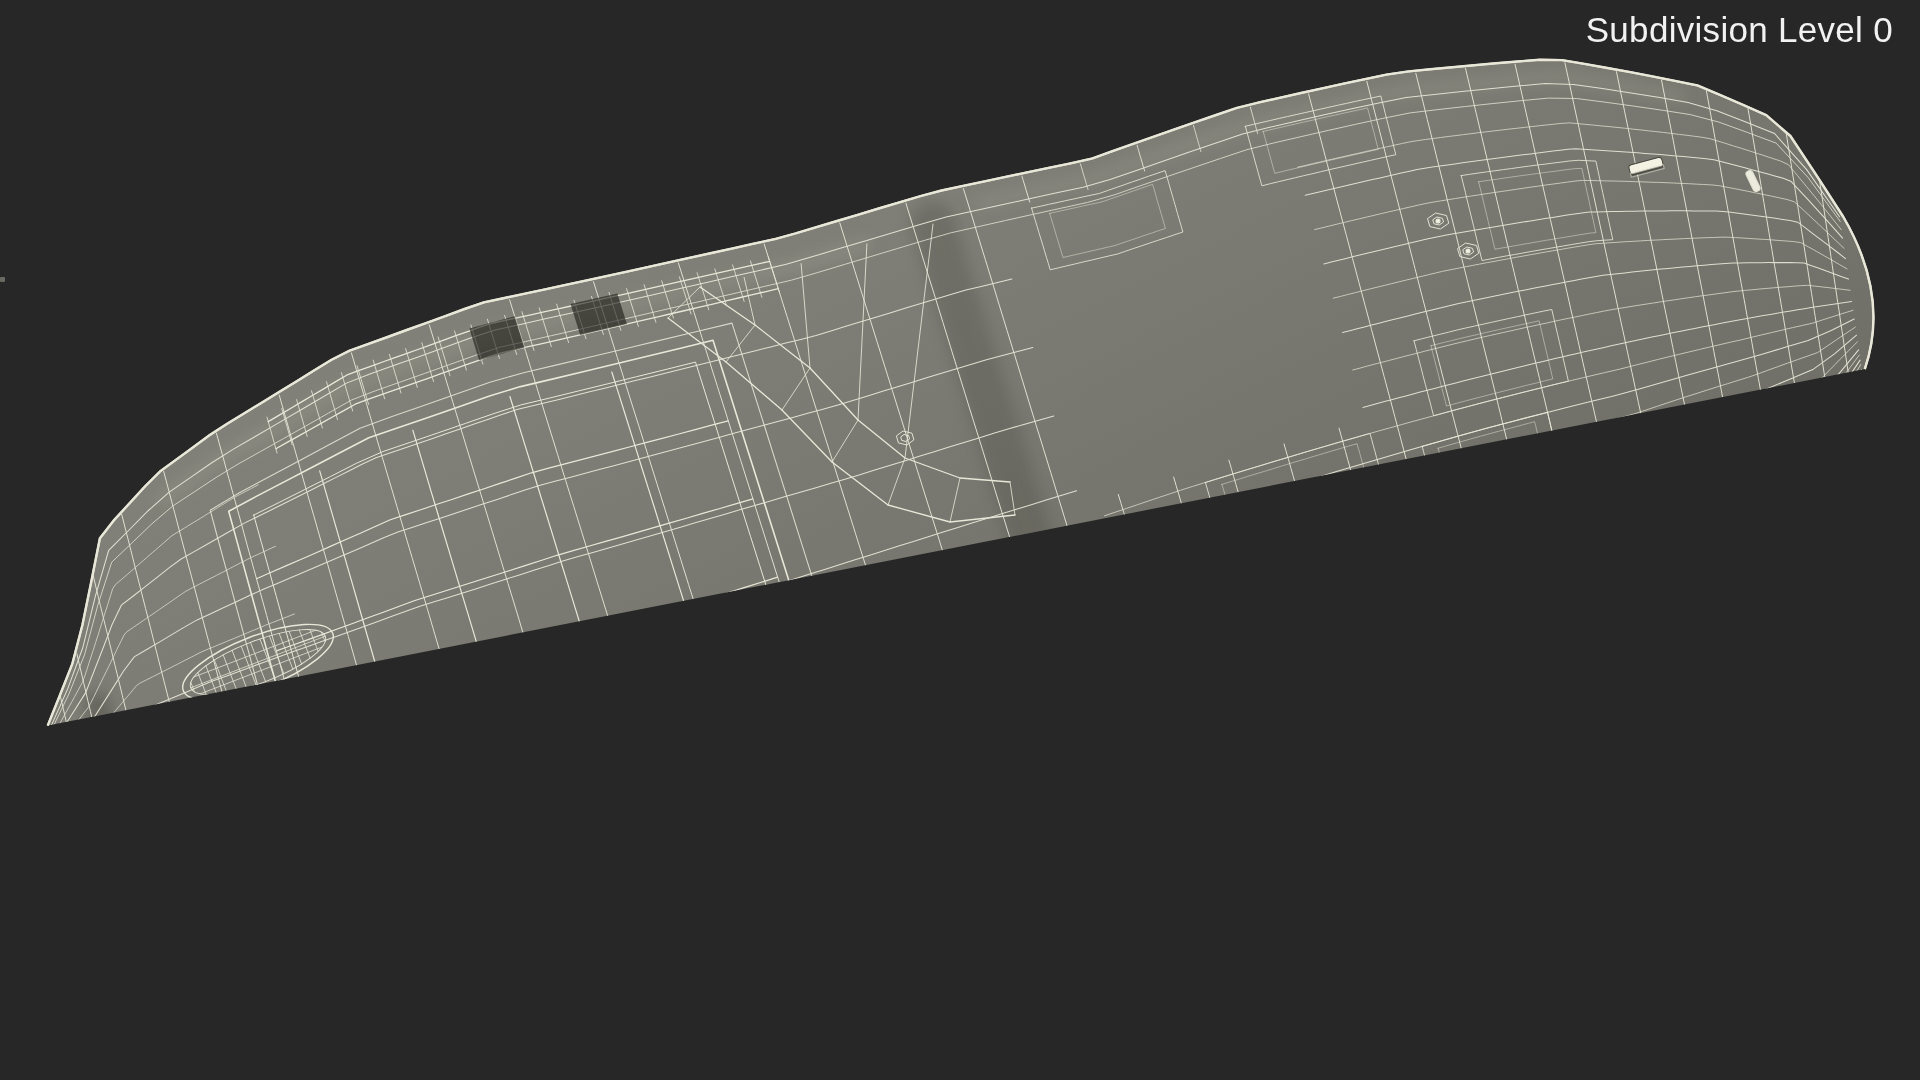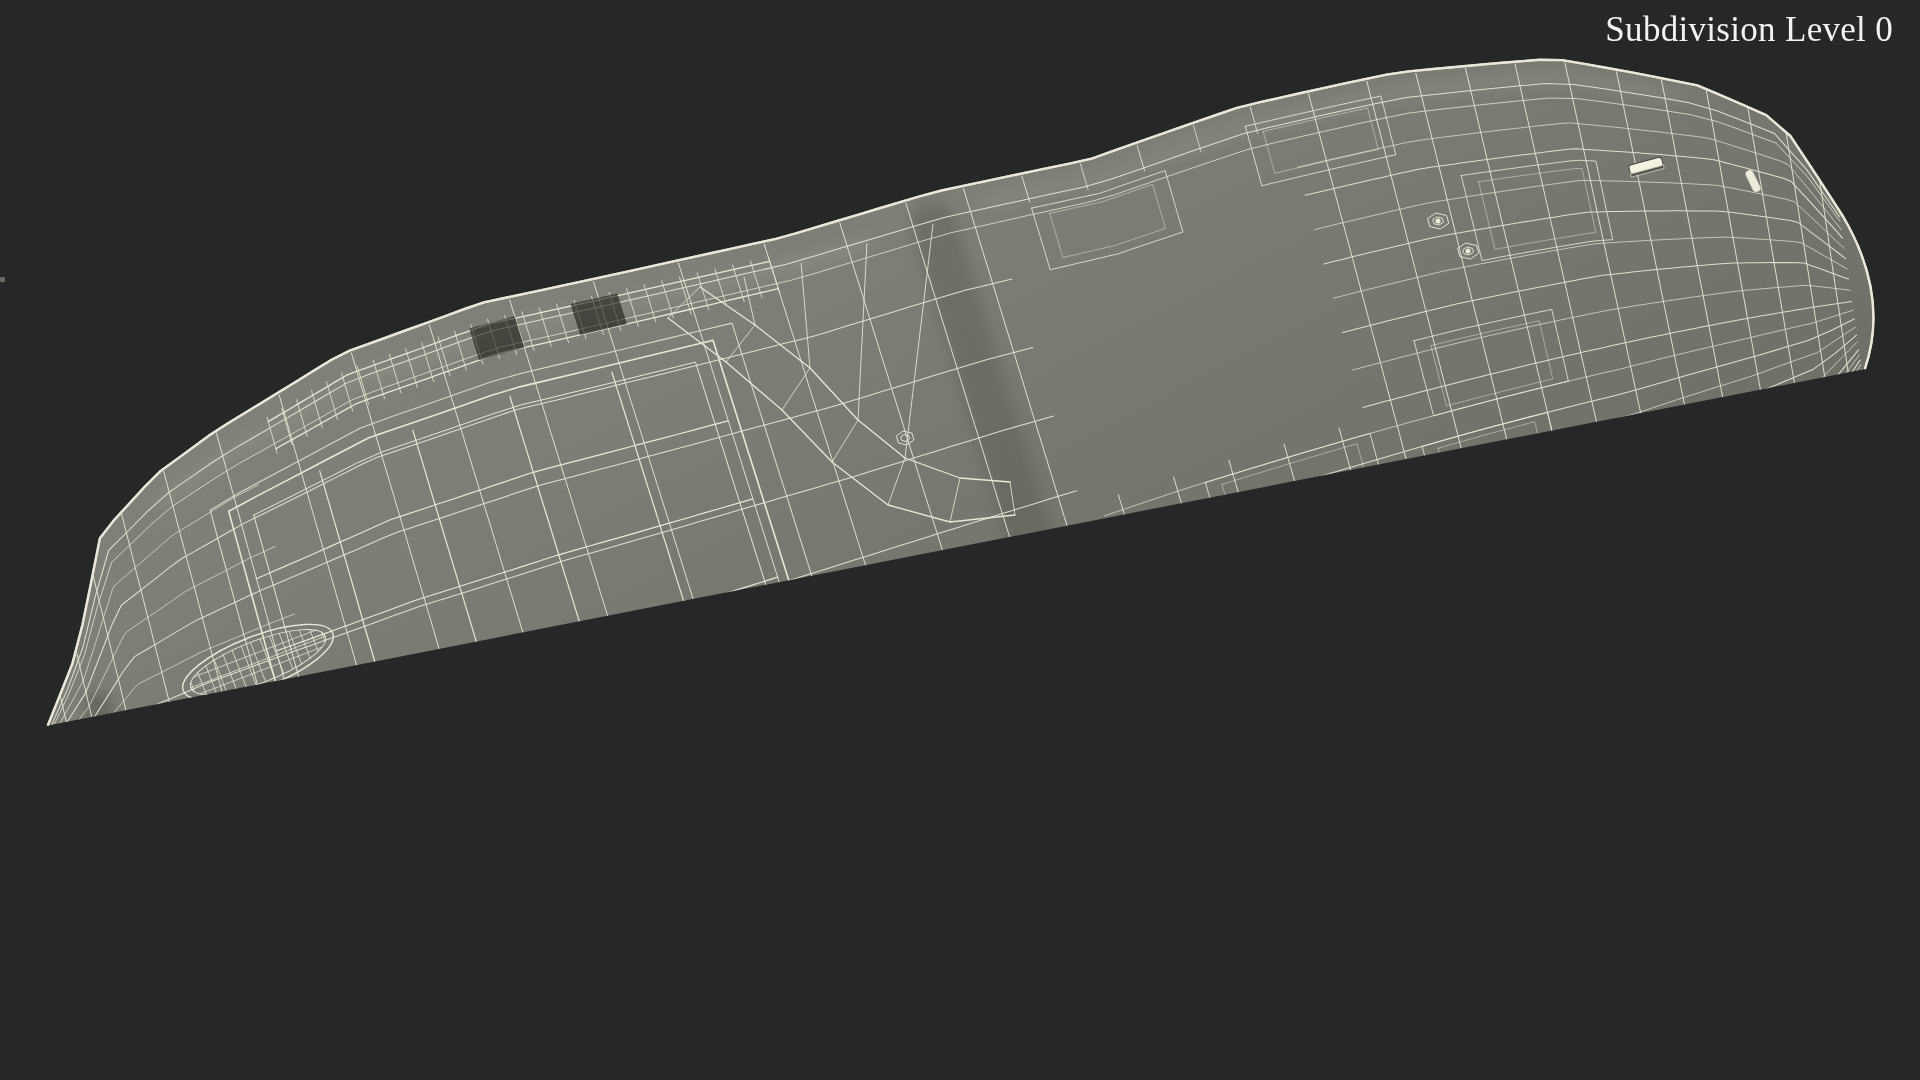--- a/index.html
+++ b/index.html
@@ -1,17 +1,17 @@
 <!DOCTYPE html>
 <html><head>
 <meta charset="utf-8">
 <style>
   html,body{margin:0;padding:0;background:#272727;}
   .viewport{position:relative;width:1920px;height:1080px;overflow:hidden;
-            font-family:Liberation Serif, serif;}
+            font-family:Liberation Sans, sans-serif;}
   .overlay-label{position:absolute;top:10px;right:27px;font-size:35px;font-weight:400;
                  letter-spacing:.3px;color:#f2f2f2;white-space:nowrap;}
   .edge-mark{position:absolute;left:0;top:277px;width:5px;height:5px;border-radius:1px;
              background:#77776f;opacity:.85;}
   svg{position:absolute;left:0;top:0;}
 </style>
 </head>
 <body>
 
 <div class="viewport" style="background: rgb(39, 39, 39);">

